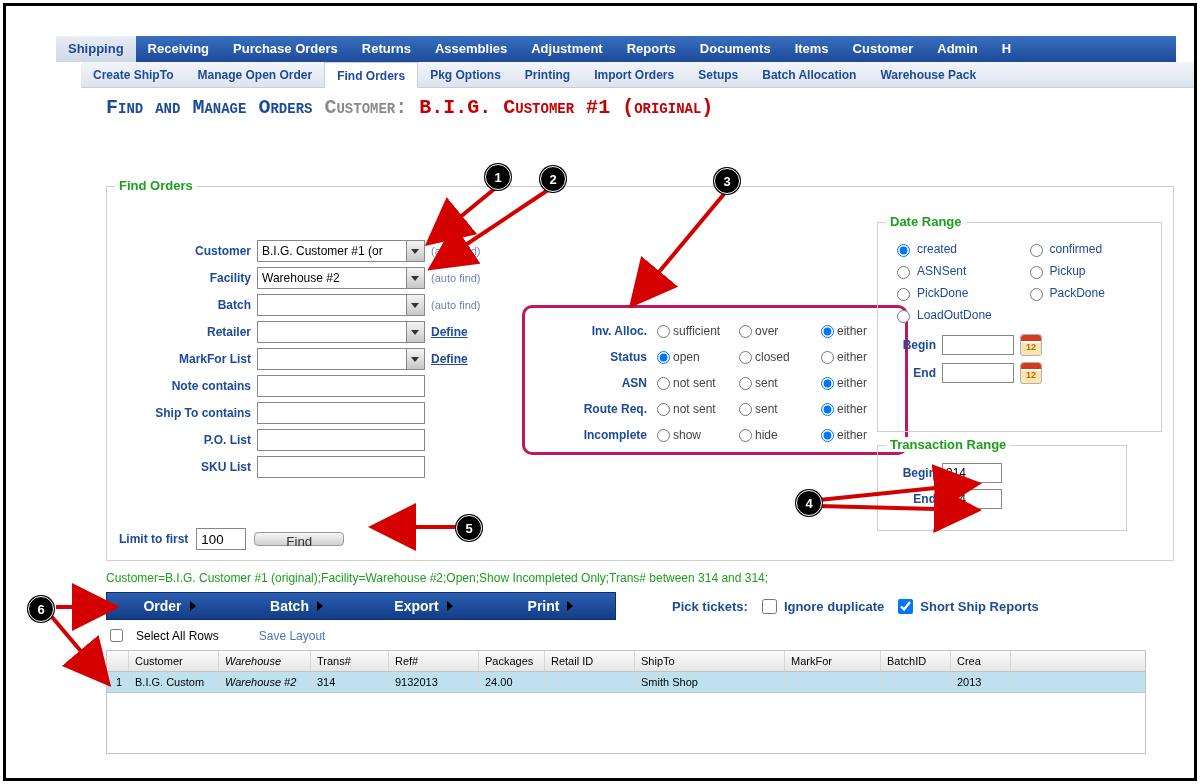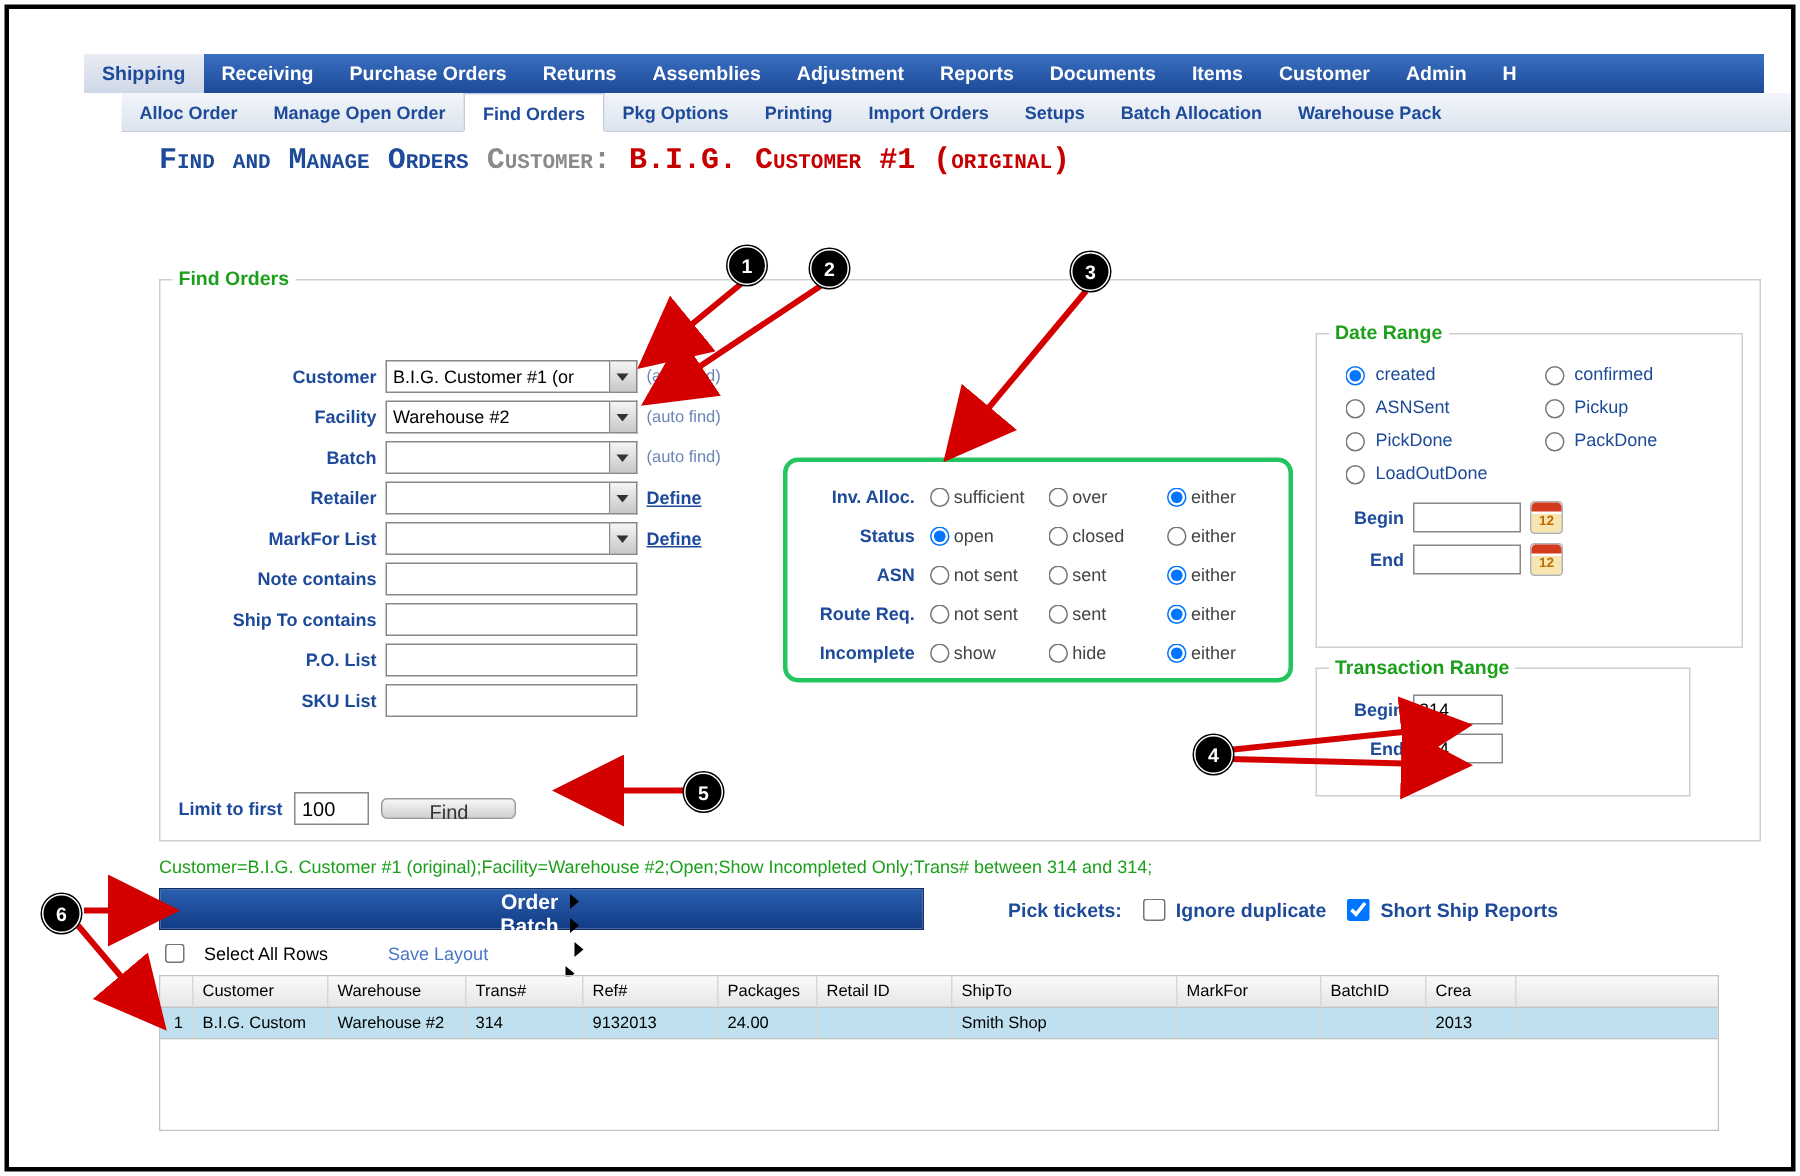--- a/index.html
+++ b/index.html
@@ -143,22 +143,22 @@
     font-weight: bold;
     text-decoration: underline;
     margin-left: 6px;
     cursor: pointer;
     font-size: 12px;
   }
   
   .filter-box {
     position: absolute;
     left: 415px; top: 118px;
-    width: 340px; height: 150px;
-    border: 3px solid #22c55e;
+    width: 386px; height: 150px;
+    border: 3px solid #be185d;
     border-radius: 10px;
     padding: 10px 8px 6px 6px;
   }
   .filter-row {
     display: flex;
     align-items: center;
     height: 26px;
     gap: 6px;
     justify-content: flex-end;
   }
@@ -269,21 +269,20 @@
   }
   
   .action-bar {
     position:absolute;
     left:100px; top: 586px;
     width: 510px; height:28px;
     background: linear-gradient(#2b5fb0,#123c86);
     display:flex; align-items:center;
     color:#fff; font-weight:bold; font-size:14px;
     border:1px solid #0d2f6f;
-    flex-direction:column;
   }
   .action-bar .aitem {
     padding: 0 16px 0 14px;
     display:flex; align-items:center; gap:8px;
     cursor:pointer;
     flex:1;
     justify-content:center;
   }
   .action-bar .aitem .arrow {
     width:0;height:0;border-top:5px solid transparent;border-bottom:5px solid transparent;border-left:6px solid #000;
@@ -317,21 +316,21 @@
     border-bottom:1px solid #c2c2c2;
   }
   .grid .gh, .grid .gc {
     padding: 4px 6px;
     border-right:1px solid #d7d7d7;
     overflow:hidden; white-space:nowrap;
   }
   .grid .grow { display:flex; background:#bfe0ee; border-bottom:1px solid #c2c2c2; }
   .w-idx{width:22px;text-align:right;}
   .w-cust{width:90px;}
-  .w-wh{width:92px;}
+  .w-wh{width:92px;font-style:italic;}
   .w-trans{width:78px;}
   .w-ref{width:90px;}
   .w-pkg{width:66px;}
   .w-ret{width:90px;}
   .w-ship{width:150px;}
   .w-mark{width:96px;}
   .w-batch{width:70px;}
   .w-crea{width:60px;}
   .grid .gfill { height:60px; background:#fff;}
   
@@ -361,21 +360,21 @@
       <div class="tab">Adjustment</div>
       <div class="tab">Reports</div>
       <div class="tab">Documents</div>
       <div class="tab">Items</div>
       <div class="tab">Customer</div>
       <div class="tab">Admin</div>
       <div class="tab">H</div>
     </div>
 
   <div class="subnav" id="subnav">
-      <div class="stab">Alloc Order</div>
+      <div class="stab">Create ShipTo</div>
       <div class="stab">Manage Open Order</div>
       <div class="stab active">Find Orders</div>
       <div class="stab">Pkg Options</div>
       <div class="stab">Printing</div>
       <div class="stab">Import Orders</div>
       <div class="stab">Setups</div>
       <div class="stab">Batch Allocation</div>
       <div class="stab">Warehouse Pack</div>
     </div>
 

